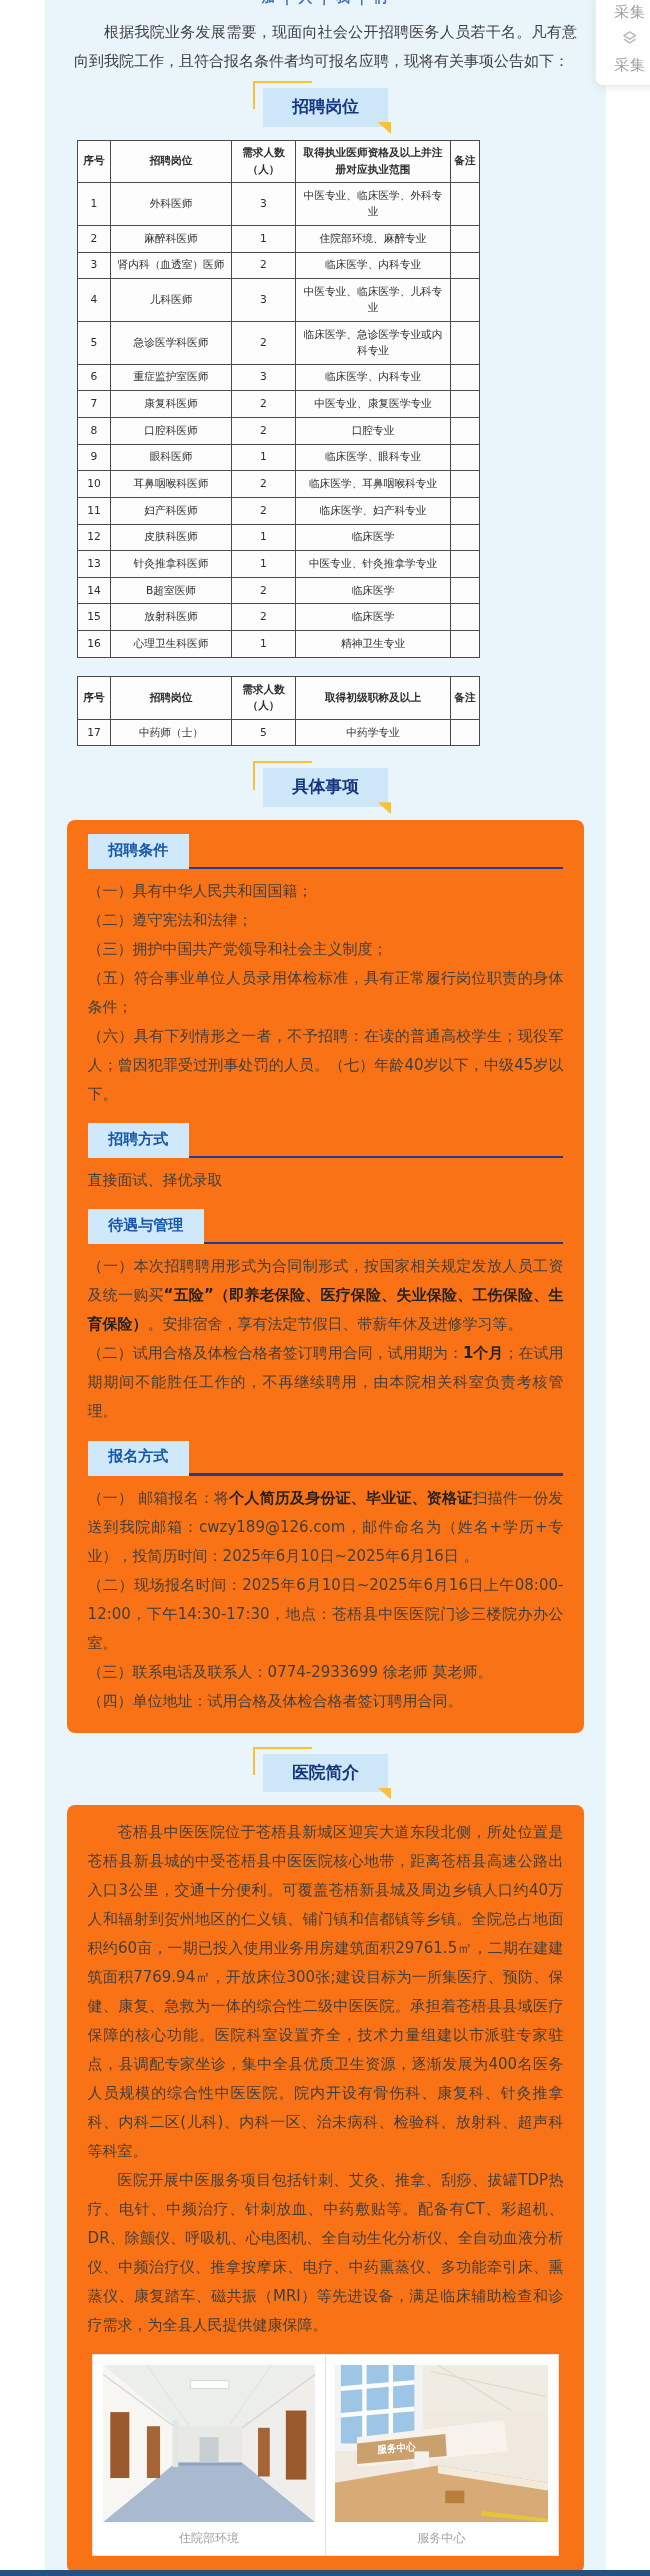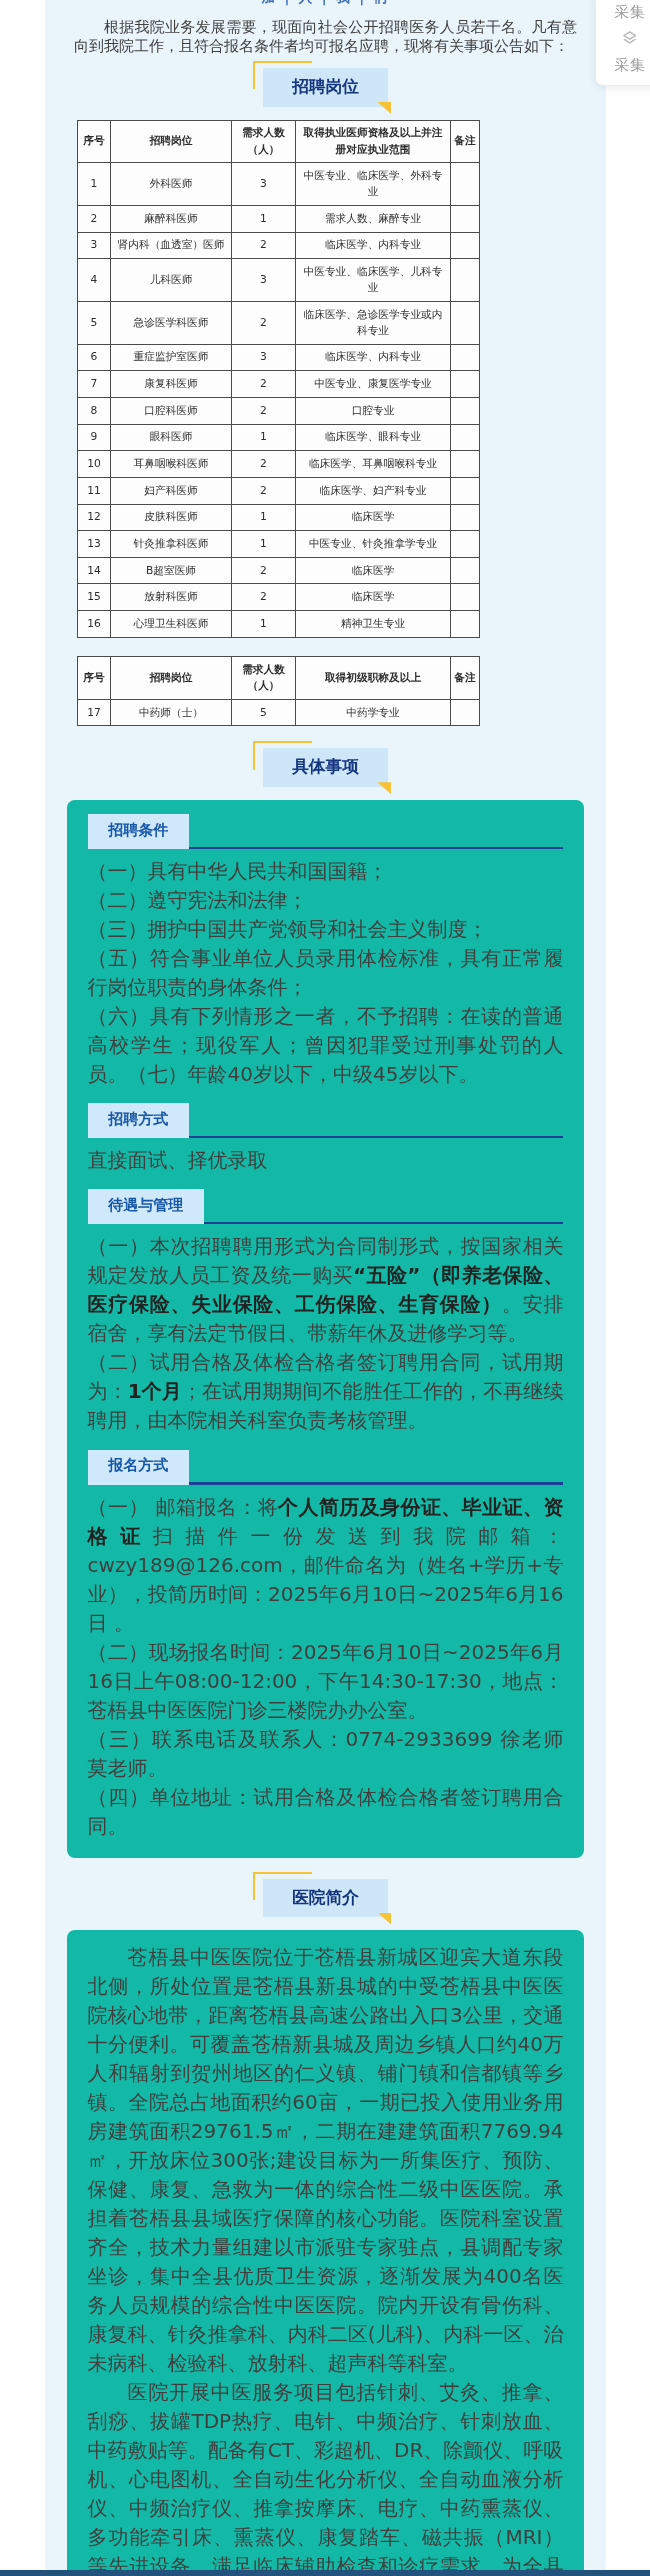--- a/index.html
+++ b/index.html
@@ -4,43 +4,43 @@
 <style>
   html,body{margin:0;padding:0;}
   body{background:#ffffff;font-family:"DejaVu Sans","Liberation Sans",sans-serif;}
   .page{position:relative;width:651px;height:2576px;margin:0 auto;background:#ffffff;overflow:hidden;}
   .article{position:absolute;left:45px;right:45px;top:0;bottom:5.6px;background:#e9f4fb;overflow:hidden;}
 
   
   .nav-clip{height:8px;overflow:hidden;text-align:center;}
   .nav-clip span{display:inline-block;transform:translateY(-11px);color:#4070b8;font-size:13.5px;letter-spacing:2.4px;font-weight:600;}
 
-  .intro{margin:9.5px 29px 0;color:#3f3f3f;font-size:15px;line-height:19px;text-align:justify;text-indent:2em;}
+  .intro{margin:9.5px 29px 0;color:#3f3f3f;font-size:15px;line-height:29px;text-align:justify;text-indent:2em;}
 
   
   .badge-row{display:flex;justify-content:center;margin:12.7px 0 12.7px;}
   .badge{position:relative;background:#cde7f9;color:#16357f;font-weight:700;font-size:16.7px;padding:7.1px 29px 8.7px;}
   .badge::before{content:"";position:absolute;left:-10.3px;top:-7.1px;width:46%;height:68%;border-top:2.4px solid #f7c235;border-left:2.4px solid #f7c235;}
   .badge::after{content:"";position:absolute;right:-3.2px;bottom:-7.1px;width:13.5px;height:12px;background:#f7c235;clip-path:polygon(0 0,100% 0,100% 100%);}
 
   
   table.jobs{border-collapse:collapse;margin:4px 0 0 32px;width:401px;background:#fdfdfd;table-layout:fixed;}
   table.jobs th,table.jobs td{border:0.8px solid #4a4a4a;color:#2d2d2d;font-size:10.7px;line-height:1.5;text-align:center;padding:4.8px 2.4px;word-break:break-all;}
   table.jobs th{font-weight:700;}
   .tbl-gap{height:14.3px;}
 
   
-  .card{background:#14b8a6;border-radius:8px;margin:0 22px;padding:12.7px 20.6px 17.5px;}
+  .card{background:#f97316;border-radius:8px;margin:0 22px;padding:12.7px 20.6px 17.5px;}
 
   .sub-sec{position:relative;margin:14.3px 0 8px;}
   .sub-sec.first{margin-top:1.6px;}
   .sub-tag{display:inline-block;background:#cfe9fb;color:#1857a8;font-weight:700;font-size:15px;padding:6.4px 20.6px 9.5px;position:relative;z-index:1;}
   .sub-line{position:absolute;left:75px;right:0;bottom:0;height:2.4px;background:#1c3f94;}
 
-  .items p,.paras p{margin:0;color:#3f3f3f;font-size:20px;line-height:29px;text-align:justify;}
+  .items p,.paras p{margin:0;color:#3f3f3f;font-size:15px;line-height:29px;text-align:justify;}
   .items p span.b{font-weight:700;color:#222;}
   .paras p{text-indent:2em;}
 
   
   .photo-table{border:0.8px solid #e3e3e3;background:#fff;display:grid;grid-template-columns:1fr 1fr;margin:14.3px 4.8px 0;}
   .photo-cell{padding:9.5px 9.5px 0;}
   .photo-cell.left{border-right:0.8px solid #e3e3e3;}
   .photo-box{width:100%;height:157px;overflow:hidden;background:#eee;}
   .photo-box svg{display:block;width:100%;height:100%;}
   .photo-caption{height:33px;display:flex;align-items:center;justify-content:center;color:#a2a2a2;font-size:12px;}
@@ -88,21 +88,21 @@
             <td>1</td>
             <td>外科医师</td>
             <td>3</td>
             <td>中医专业、临床医学、外科专业</td>
             <td></td>
           </tr>
           <tr>
             <td>2</td>
             <td>麻醉科医师</td>
             <td>1</td>
-            <td>需求人数、麻醉专业</td>
+            <td>住院部环境、麻醉专业</td>
             <td></td>
           </tr>
           <tr>
             <td>3</td>
             <td>肾内科（血透室）医师</td>
             <td>2</td>
             <td>临床医学、内科专业</td>
             <td></td>
           </tr>
           <tr>

